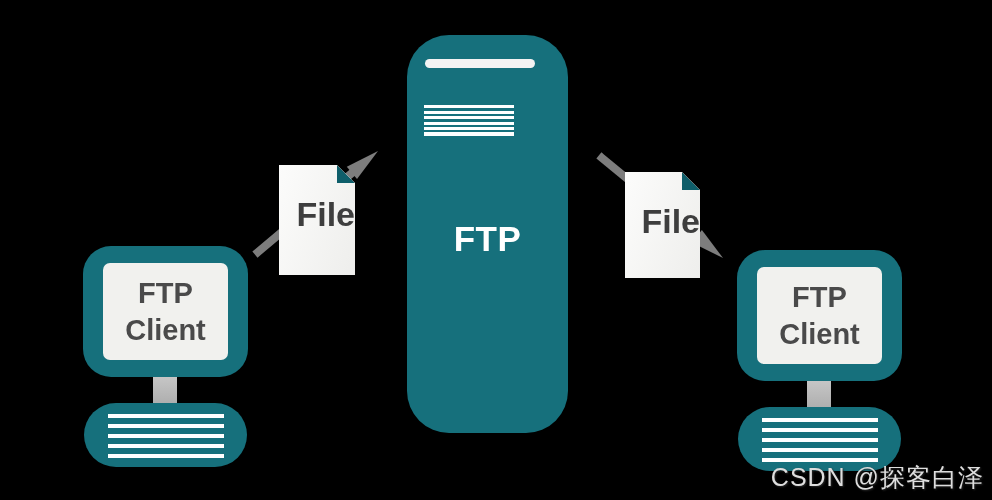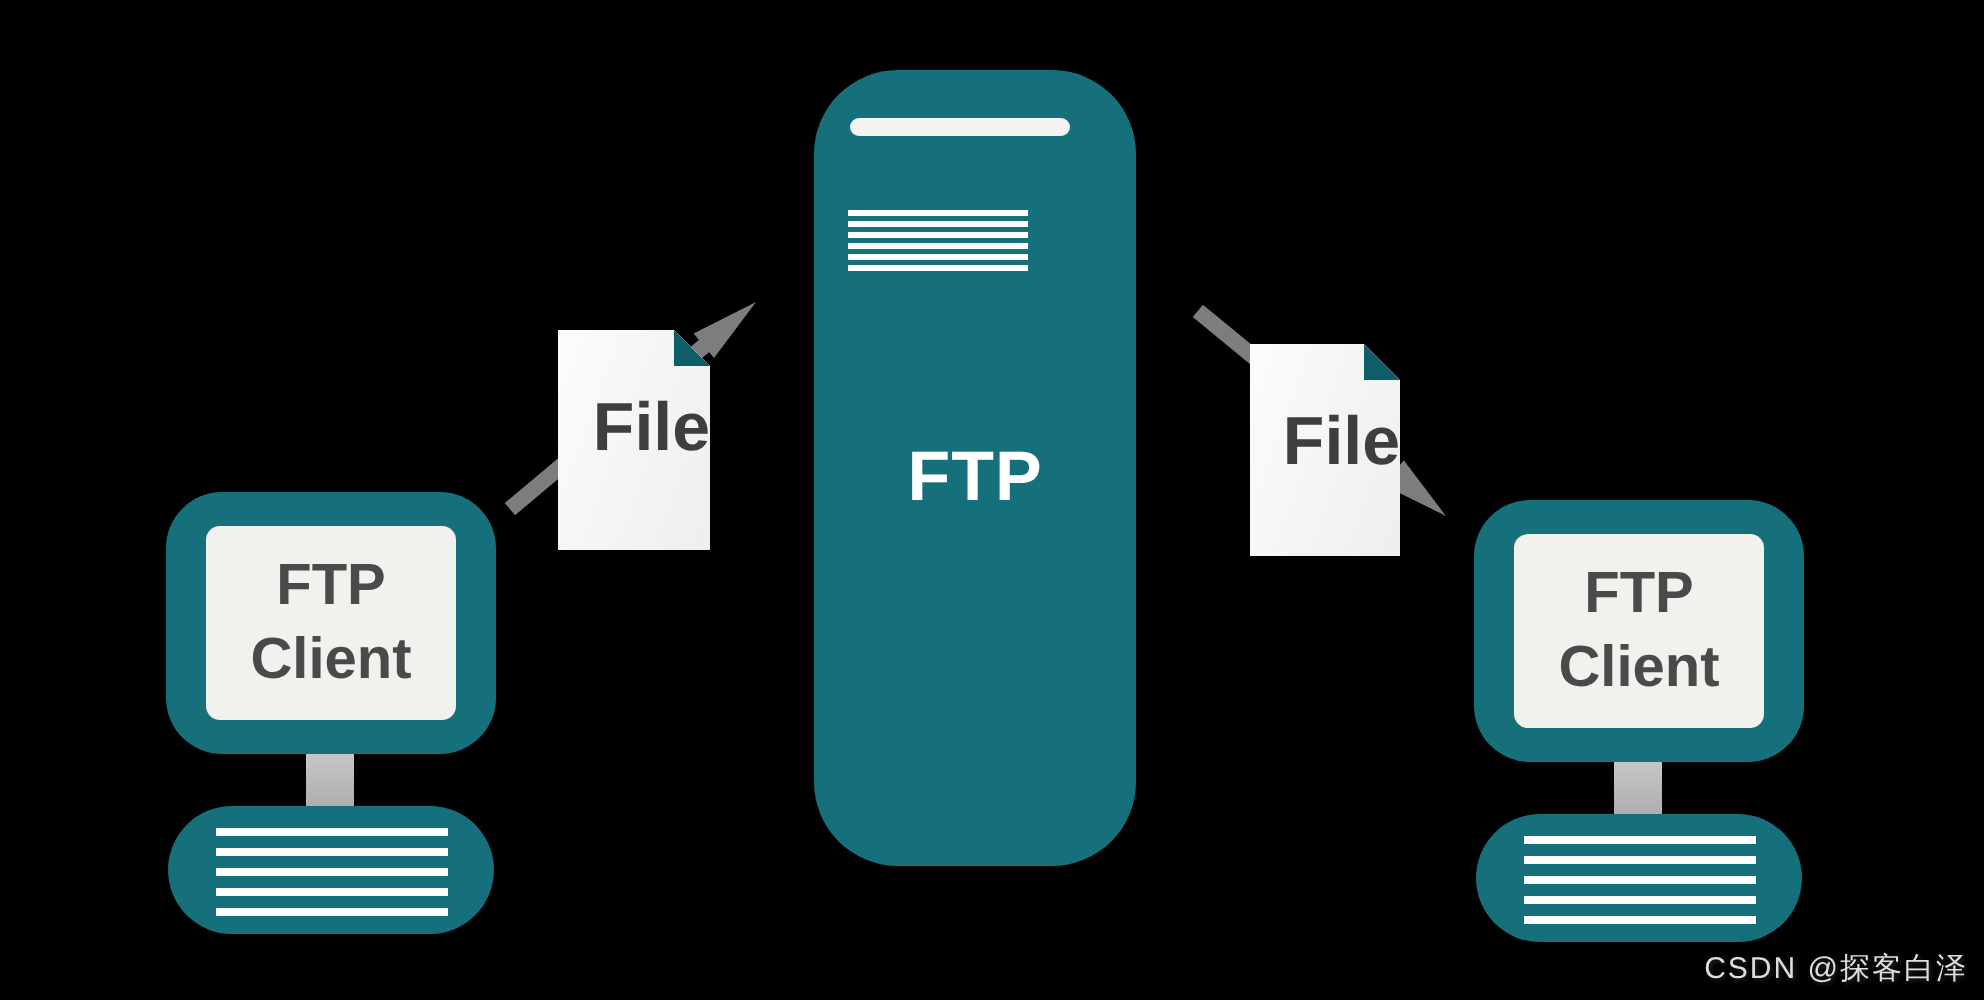--- a/index.html
+++ b/index.html
@@ -81,21 +81,21 @@
     position:absolute;top:30px;left:0;width:100%;text-align:right;
     color:#3e3e3e;font-size:34px;font-weight:700;
   }
 
   
   .arrows{position:absolute;left:0;top:0;z-index:2;pointer-events:none;}
 
   
   .watermark{
     position:absolute;right:8px;bottom:6px;z-index:5;
-    color:var(--watermark);font-size:15px;letter-spacing:1px;
+    color:var(--watermark);font-size:25px;letter-spacing:1px;
     text-shadow:1px 1px 2px #2a2a2a;
   }
 </style>
 </head>
 <body>
 
 <div class="stage">
 
   <div class="server">
     <div class="server-slot"></div>

